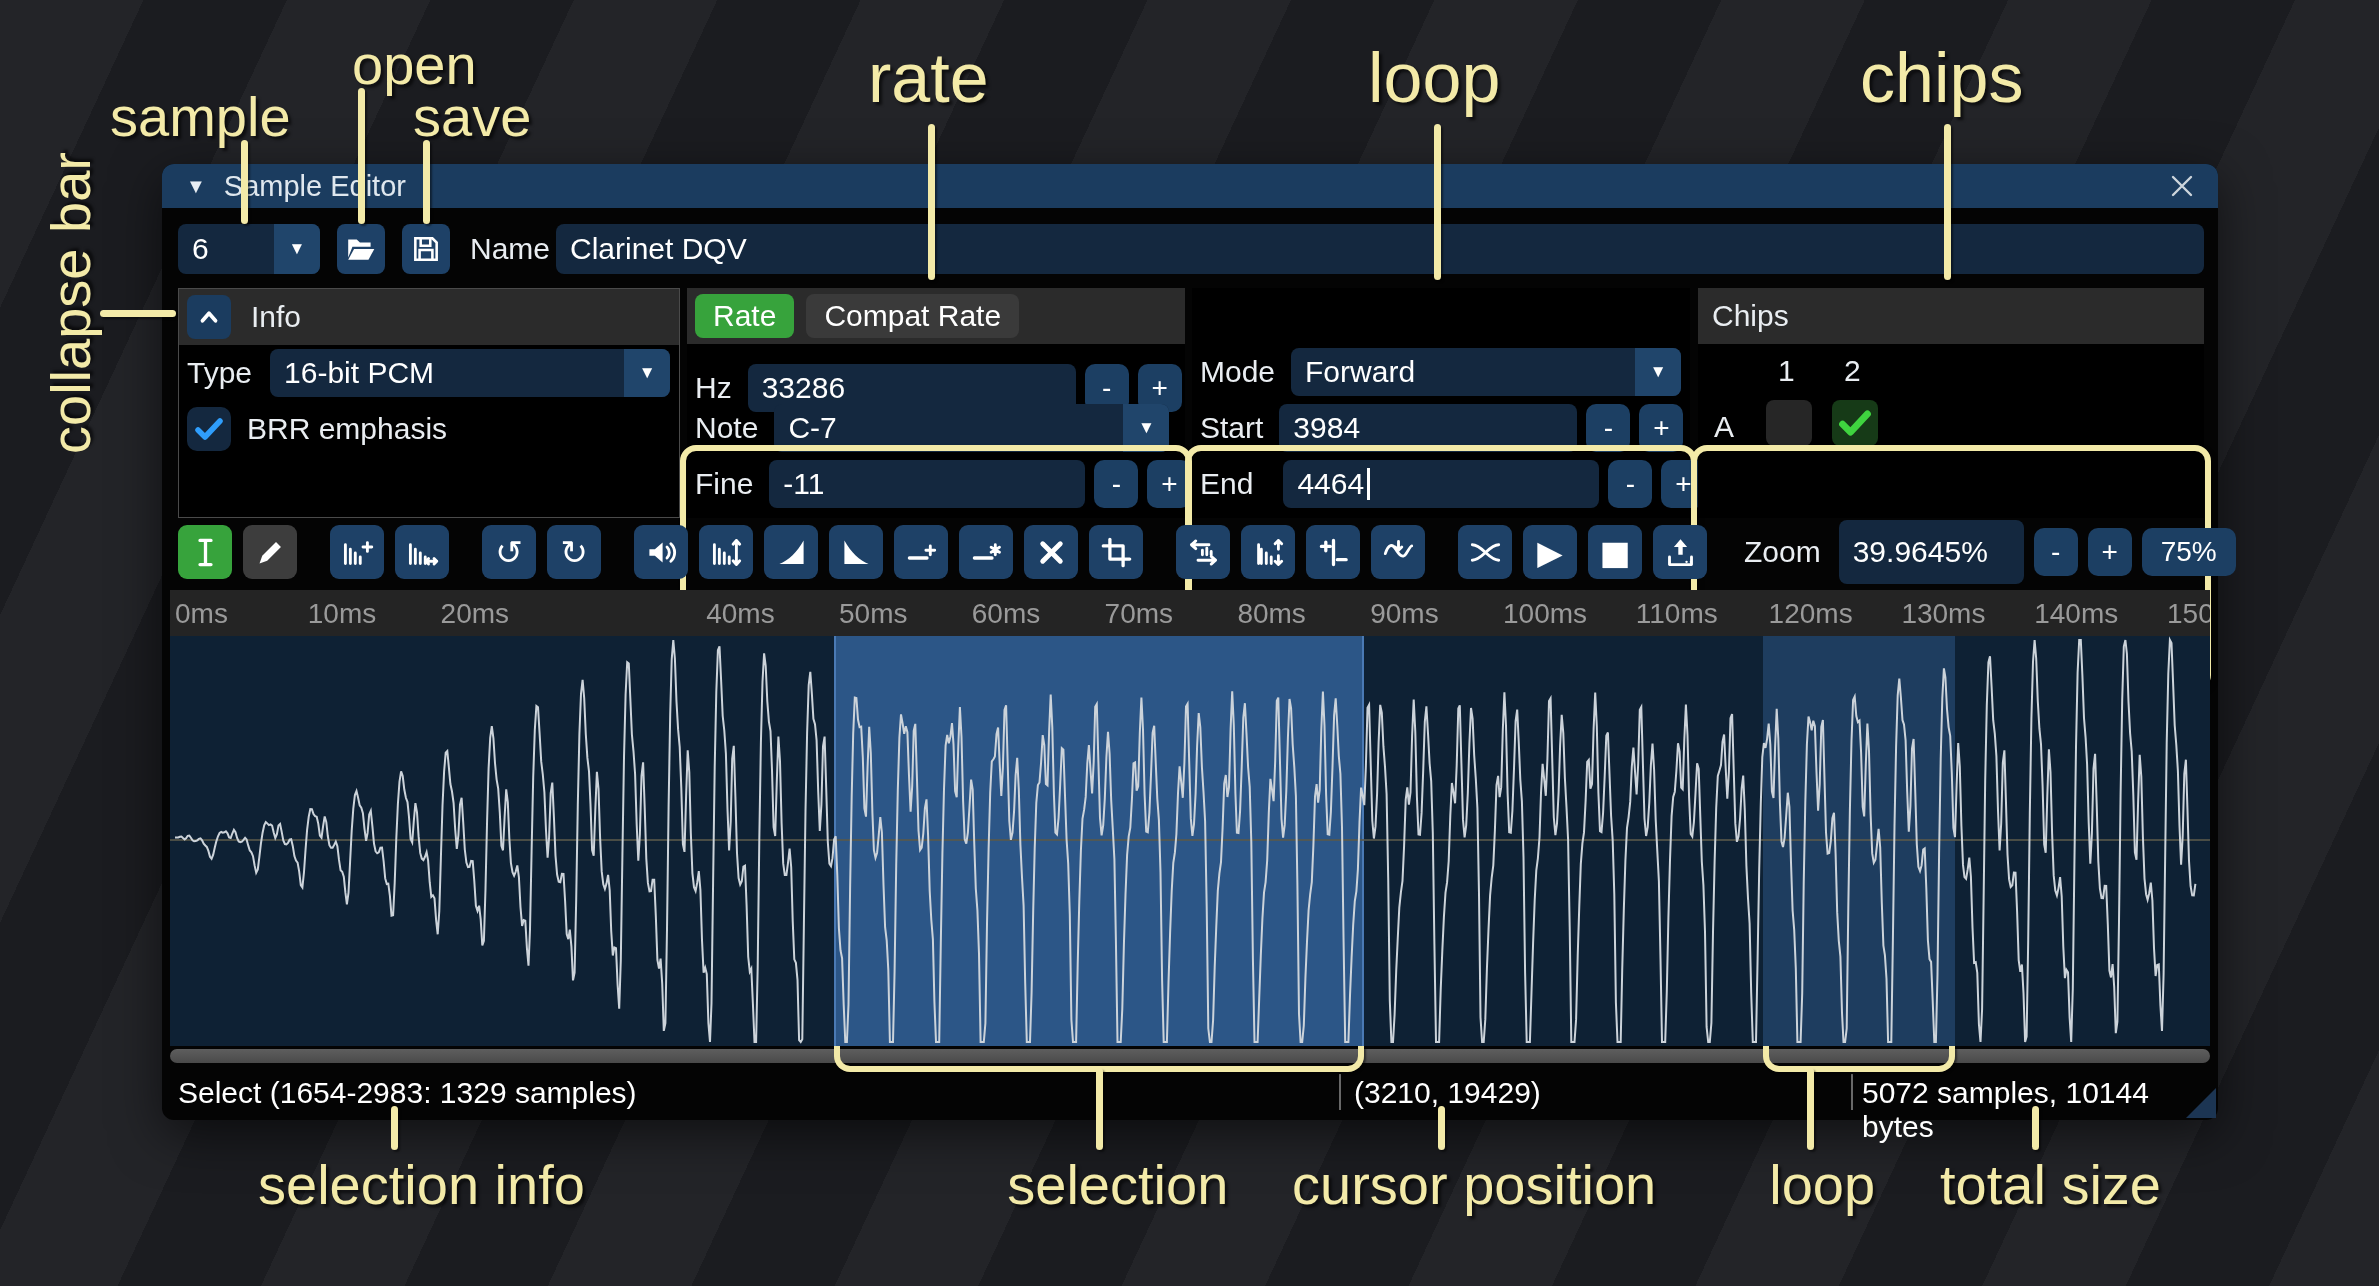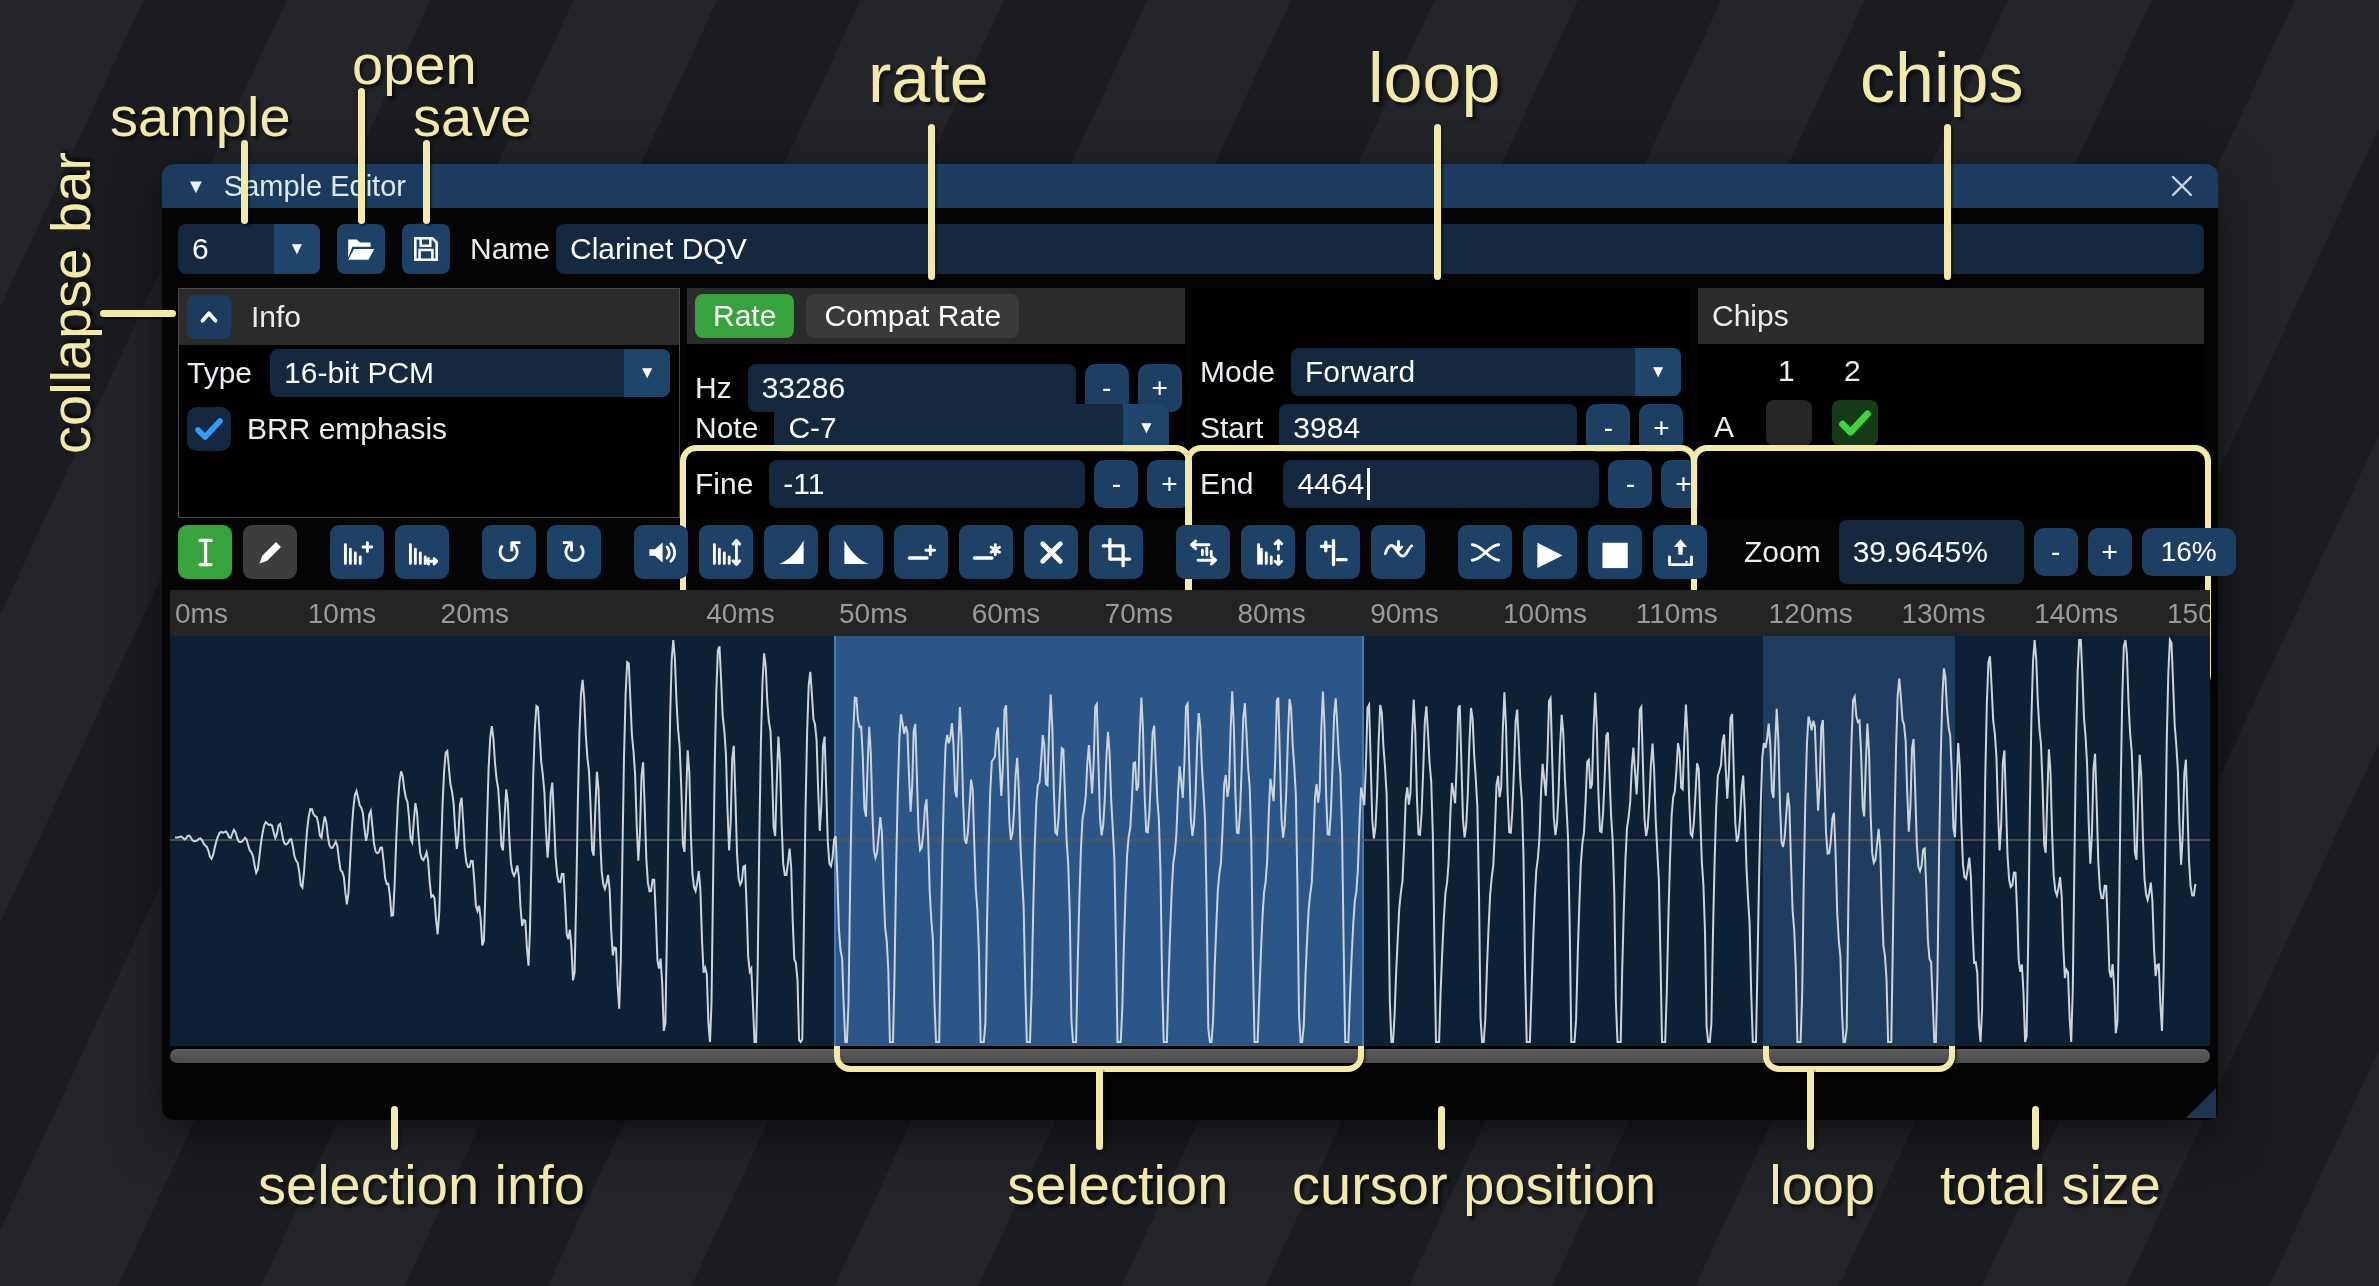--- a/index.html
+++ b/index.html
@@ -349,21 +349,21 @@
     <div class="inp" style="width:185px;height:64px;">
         <span>39.9645%</span>
       </div>
     <div class="mini" style="margin-left:10px;">
         <span>-</span>
       </div>
     <div class="mini" style="margin-left:10px;">
         <span>+</span>
       </div>
     <div class="mini" style="margin-left:10px;width:94px;">
-        <span>16%</span>
+        <span>75%</span>
       </div>
   </div>
 
   <div class="ruler" id="ruler">
       <span style="left: 5px;">0ms</span>
       <span style="left: 137.8px;">10ms</span>
       <span style="left: 270.6px;">20ms</span>
       <span style="left: 403.4px; margin-top: 42px;">30ms</span>
       <span style="left: 536.2px;">40ms</span>
       <span style="left: 669px;">50ms</span>
@@ -385,20 +385,27 @@
     <div class="centerline"></div>
     <svg id="wavesvg" width="2040" height="410" style="position:absolute;left:0;top:0;">
       <path id="wavepath" fill="none" stroke="#ccd3da" stroke-width="2" d="M5.0 201.6L6.6 201.6L8.2 201.5L9.8 200.8L11.4 200.6L13.0 202.1L14.6 203.4L16.1 202.3L17.7 199.8L19.3 199.5L20.9 201.8L22.5 204.3L24.1 205.3L25.7 205.1L27.3 204.3L28.9 202.9L30.5 202.4L32.1 204.4L33.7 207.6L35.3 209.5L36.8 210.9L38.4 214.9L40.0 220.7L41.6 222.8L43.2 218.7L44.8 211.5L46.4 205.1L48.0 200.3L49.6 197.0L51.2 196.0L52.8 196.7L54.4 196.3L55.9 195.4L57.5 197.3L59.1 201.4L60.7 202.0L62.3 197.5L63.9 193.8L65.5 196.2L67.1 201.9L68.7 205.5L70.3 206.2L71.9 205.7L73.5 203.8L75.1 201.8L76.6 203.4L78.2 209.4L79.8 214.5L81.4 216.4L83.0 220.2L84.6 229.4L86.2 236.7L87.8 233.4L89.4 220.6L91.0 207.0L92.6 196.7L94.2 189.4L95.8 186.1L97.3 187.4L98.9 189.1L100.5 188.4L102.1 189.6L103.7 196.4L105.3 202.0L106.9 198.1L108.5 189.4L110.1 187.9L111.7 195.9L113.3 204.5L114.9 208.0L116.4 208.3L118.0 206.9L119.6 203.7L121.2 203.2L122.8 210.2L124.4 220.1L126.0 224.6L127.6 226.6L129.2 235.7L130.8 249.1L132.4 251.5L134.0 236.0L135.6 212.9L137.1 193.9L138.7 180.8L140.3 173.1L141.9 173.2L143.5 178.0L145.1 180.2L146.7 180.7L148.3 187.9L149.9 199.7L151.5 201.7L153.1 190.1L154.7 180.5L156.3 186.1L157.8 200.0L159.4 209.2L161.0 211.8L162.6 211.8L164.2 208.9L165.8 205.6L167.4 210.3L169.0 223.9L170.6 234.3L172.2 235.8L173.8 240.7L175.4 256.7L176.9 268.4L178.5 256.7L180.1 225.7L181.7 194.6L183.3 172.7L184.9 159.0L186.5 155.1L188.1 161.7L189.7 169.4L191.3 171.7L192.9 177.1L194.5 192.8L196.1 204.9L197.6 196.9L199.2 178.5L200.8 174.8L202.4 190.4L204.0 207.6L205.6 215.3L207.2 217.3L208.8 216.3L210.4 211.7L212.0 211.6L213.6 225.0L215.2 242.4L216.8 248.0L218.3 247.7L219.9 259.8L221.5 279.7L223.1 279.3L224.7 246.9L226.3 202.5L227.9 167.7L229.5 145.7L231.1 135.3L232.7 140.0L234.3 153.5L235.9 161.8L237.5 166.1L239.0 181.2L240.6 203.1L242.2 206.5L243.8 185.1L245.4 167.2L247.0 176.3L248.6 200.4L250.2 216.9L251.8 222.6L253.4 224.1L255.0 220.8L256.6 216.2L258.1 224.4L259.7 246.2L261.3 260.8L262.9 259.3L264.5 262.4L266.1 283.8L267.7 298.3L269.3 275.0L270.9 221.4L272.5 169.8L274.1 135.6L275.7 116.6L277.3 115.0L278.8 130.7L280.4 148.0L282.0 155.5L283.6 167.0L285.2 193.5L286.8 212.9L288.4 199.1L290.0 168.6L291.6 161.7L293.2 186.0L294.8 213.5L296.4 226.5L298.0 231.1L299.5 230.9L301.1 224.8L302.7 225.1L304.3 245.0L305.9 269.7L307.5 274.8L309.1 269.7L310.7 283.4L312.3 309.4L313.9 304.8L315.5 252.7L317.1 184.1L318.6 132.4L320.2 101.8L321.8 90.2L323.4 102.0L325.0 127.0L326.6 143.3L328.2 152.6L329.8 176.7L331.4 209.8L333.0 214.3L334.6 181.2L336.2 153.4L337.8 166.1L339.3 201.8L340.9 226.8L342.5 236.2L344.1 239.7L345.7 235.8L347.3 229.4L348.9 241.0L350.5 271.3L352.1 289.9L353.7 284.1L355.3 284.7L356.9 311.9L358.5 329.7L360.0 293.5L361.6 215.2L363.2 141.3L364.8 94.1L366.4 69.9L368.0 71.2L369.6 97.5L371.2 125.4L372.8 138.5L374.4 156.2L376.0 194.5L377.6 221.7L379.1 201.3L380.7 157.1L382.3 146.6L383.9 180.7L385.5 219.6L387.1 238.5L388.7 245.6L390.3 246.1L391.9 237.8L393.5 238.0L395.1 265.0L396.7 298.1L398.3 303.2L399.8 293.6L401.4 310.4L403.0 344.4L404.6 336.6L406.2 263.6L407.8 168.9L409.4 98.3L411.0 57.8L412.6 43.9L414.2 62.1L415.8 98.2L417.4 121.9L419.0 135.4L420.5 168.8L422.1 214.0L423.7 219.7L425.3 174.0L426.9 135.8L428.5 152.9L430.1 201.5L431.7 235.4L433.3 248.3L434.9 253.0L436.5 247.6L438.1 238.9L439.7 254.2L441.2 294.8L442.8 319.5L444.4 311.4L446.0 312.1L447.6 348.7L449.2 372.7L450.8 324.5L452.4 219.9L454.0 121.4L455.6 58.5L457.2 26.2L458.8 27.5L460.3 62.0L461.9 98.5L463.5 115.3L465.1 138.3L466.7 188.7L468.3 224.8L469.9 197.9L471.5 139.8L473.1 126.3L474.7 171.3L476.3 222.6L477.9 246.9L479.5 255.4L481.0 255.2L482.6 243.7L484.2 243.7L485.8 279.6L487.4 324.0L489.0 332.6L490.6 322.6L492.2 347.6L493.8 394.9L495.4 387.1L497.0 293.6L498.6 170.8L500.2 78.2L501.7 23.6L503.3 4.0L504.9 22.6L506.5 65.8L508.1 93.4L509.7 111.0L511.3 151.9L512.9 208.2L514.5 215.9L516.1 160.3L517.7 114.3L519.3 136.4L520.8 196.3L522.4 237.1L524.0 251.2L525.6 255.0L527.2 246.7L528.8 235.2L530.4 253.8L532.0 304.1L533.6 336.8L535.2 331.7L536.8 338.1L538.4 387.1L540.0 406.0L541.5 367.1L543.1 246.4L544.7 131.4L546.3 56.0L547.9 14.3L549.5 10.4L551.1 44.0L552.7 80.0L554.3 94.5L555.9 117.6L557.5 173.4L559.1 214.4L560.7 185.6L562.2 122.8L563.8 109.8L565.4 160.8L567.0 217.0L568.6 242.0L570.2 248.6L571.8 245.3L573.4 230.5L575.0 229.6L576.6 269.5L578.2 320.8L579.8 335.7L581.3 332.7L582.9 367.7L584.5 406.0L586.1 406.0L587.7 330.7L589.3 204.2L590.9 106.7L592.5 45.8L594.1 17.4L595.7 29.8L597.3 65.3L598.9 85.6L600.5 95.2L602.0 134.0L603.6 191.1L605.2 200.0L606.8 145.1L608.4 100.6L610.0 125.3L611.6 187.1L613.2 227.4L614.8 238.9L616.4 238.9L618.0 226.9L619.6 212.7L621.2 231.2L622.7 284.6L624.3 323.3L625.9 326.8L627.5 343.9L629.1 404.2L630.7 406.0L632.3 403.2L633.9 288.2L635.5 175.1L637.1 97.2L638.7 49.2L640.3 35.8L641.9 58.1L643.4 82.9L645.0 88.1L646.6 104.4L648.2 155.5L649.8 194.9L651.4 168.6L653.0 110.4L654.6 100.6L656.2 151.7L657.8 205.9L659.4 227.7L661.0 230.1L662.5 222.2L664.1 203.6L665.7 200.3L667.3 239.1L668.9 292.2L670.5 314.3L672.1 322.4L673.7 368.9L675.3 406.0L676.9 406.0L678.5 368.4L680.1 252.8L681.7 160.0L683.2 97.4L684.8 61.6L686.4 62.0L688.0 83.5L689.6 91.1L691.2 90.6L692.8 121.0L694.4 172.3L696.0 180.6L697.6 130.4L699.2 90.9L700.8 117.0L702.4 176.9L703.9 214.2L705.5 221.8L707.1 216.7L708.7 199.5L710.3 181.2L711.9 196.5L713.5 248.7L715.1 291.2L716.7 304.3L718.3 333.9L719.9 406.0L721.5 406.0L723.0 406.0L724.6 334.4L726.2 230.0L727.8 154.0L729.4 101.6L731.0 78.4L732.6 87.3L734.2 97.8L735.8 90.3L737.4 96.2L739.0 139.8L740.6 175.7L742.2 150.0L743.7 94.8L745.3 87.9L746.9 140.6L748.5 194.5L750.1 214.0L751.7 211.6L753.3 197.5L754.9 172.1L756.5 163.4L758.1 199.7L759.7 255.0L761.3 283.8L762.9 303.4L764.4 365.6L766.0 406.0L767.6 406.0L769.2 406.0L770.8 307.6L772.4 218.0L774.0 152.9L775.6 109.7L777.2 99.0L778.8 107.3L780.4 100.7L782.0 87.1L783.5 108.4L785.1 155.1L786.7 161.2L788.3 109.7L789.9 71.1L791.5 101.0L793.1 165.0L794.7 203.2L796.3 207.7L797.9 196.3L799.5 170.7L801.1 143.6L802.7 153.6L804.2 205.9L805.8 252.8L807.4 274.1L809.0 317.8L810.6 406.0L812.2 406.0L813.8 406.0L815.4 387.3L817.0 288.2L818.6 213.2L820.2 156.7L821.8 125.4L823.4 123.3L824.9 120.5L826.5 98.2L828.1 91.6L829.7 127.9L831.3 159.9L832.9 130.9L834.5 73.9L836.1 69.4L837.7 127.3L839.3 185.0L840.9 203.8L842.5 196.7L844.1 174.6L845.6 139.4L847.2 121.9L848.8 153.5L850.4 208.6L852.0 241.2L853.6 269.6L855.2 347.3L856.8 406.0L858.4 406.0L860.0 406.0L861.6 356.4L863.2 274.7L864.7 212.6L866.3 166.8L867.9 149.0L869.5 146.4L871.1 126.4L872.7 99.1L874.3 109.1L875.9 148.0L877.5 149.4L879.1 96.1L880.7 58.5L882.3 91.3L883.9 157.9L885.4 196.5L887.0 198.4L888.6 181.6L890.2 148.2L891.8 112.3L893.4 113.8L895.0 159.5L896.6 203.7L898.2 227.6L899.8 278.8L901.4 383.7L903.0 406.0L904.6 406.0L906.1 406.0L907.7 328.5L909.3 265.2L910.9 214.5L912.5 182.5L914.1 173.9L915.7 160.9L917.3 127.3L918.9 109.1L920.5 134.0L922.1 157.5L923.7 126.0L925.2 70.8L926.8 68.0L928.4 125.6L930.0 182.0L931.6 199.4L933.2 189.5L934.8 162.6L936.4 121.3L938.0 95.9L939.6 117.8L941.2 164.3L942.8 193.3L944.4 223.2L945.9 304.4L947.5 406.0L949.1 406.0L950.7 406.0L952.3 372.7L953.9 308.7L955.5 258.7L957.1 219.0L958.7 200.4L960.3 191.7L961.9 163.7L963.5 127.4L965.1 126.5L966.6 154.7L968.2 150.2L969.8 97.2L971.4 61.6L973.0 93.8L974.6 158.3L976.2 195.5L977.8 196.2L979.4 176.6L981.0 138.8L982.6 96.9L984.2 89.8L985.7 125.7L987.3 162.7L988.9 184.1L990.5 236.3L992.1 344.3L993.7 406.0L995.3 406.0L996.9 406.0L998.5 346.6L1000.1 297.0L1001.7 255.2L1003.3 226.8L1004.9 216.4L1006.4 198.0L1008.0 157.2L1009.6 130.3L1011.2 145.8L1012.8 161.8L1014.4 126.5L1016.0 70.5L1017.6 67.8L1019.2 125.6L1020.8 182.4L1022.4 199.8L1024.0 188.2L1025.6 157.5L1027.1 110.2L1028.7 77.1L1030.3 91.0L1031.9 130.7L1033.5 155.7L1035.1 185.1L1036.7 270.5L1038.3 392.5L1039.9 406.0L1041.5 406.0L1043.1 384.3L1044.7 331.3L1046.3 289.8L1047.8 254.9L1049.4 237.4L1051.0 226.1L1052.6 192.0L1054.2 147.6L1055.8 139.0L1057.4 161.0L1059.0 151.1L1060.6 93.3L1062.2 55.4L1063.8 89.2L1065.4 157.1L1066.9 196.7L1068.5 197.1L1070.1 174.6L1071.7 131.1L1073.3 81.5L1074.9 67.2L1076.5 97.9L1078.1 131.3L1079.7 150.9L1081.3 205.7L1082.9 322.5L1084.5 406.0L1086.1 406.0L1087.6 406.0L1089.2 362.6L1090.8 319.8L1092.4 282.8L1094.0 256.7L1095.6 246.1L1097.2 224.3L1098.8 176.9L1100.4 142.9L1102.0 153.3L1103.6 165.2L1105.2 124.9L1106.8 64.7L1108.3 61.6L1109.9 122.7L1111.5 183.0L1113.1 201.6L1114.7 188.9L1116.3 154.7L1117.9 102.0L1119.5 63.0L1121.1 72.3L1122.7 108.7L1124.3 131.1L1125.9 160.1L1127.4 249.0L1129.0 378.0L1130.6 406.0L1132.2 406.0L1133.8 389.5L1135.4 342.4L1137.0 305.8L1138.6 274.2L1140.2 258.0L1141.8 246.1L1143.4 209.2L1145.0 160.7L1146.6 148.1L1148.1 166.6L1149.7 153.8L1151.3 94.0L1152.9 55.5L1154.5 89.7L1156.1 158.3L1157.7 198.3L1159.3 198.7L1160.9 175.6L1162.5 130.8L1164.1 79.3L1165.7 62.3L1167.3 89.7L1168.8 120.0L1170.4 137.7L1172.0 191.2L1173.6 306.5L1175.2 406.0L1176.8 406.0L1178.4 406.0L1180.0 359.6L1181.6 321.8L1183.2 288.7L1184.8 265.0L1186.4 255.1L1187.9 233.3L1189.5 186.2L1191.1 151.6L1192.7 159.6L1194.3 169.2L1195.9 129.6L1197.5 71.7L1199.1 68.8L1200.7 127.2L1202.3 184.8L1203.9 202.5L1205.5 190.4L1207.1 157.5L1208.6 106.8L1210.2 68.9L1211.8 76.7L1213.4 110.2L1215.0 130.8L1216.6 158.0L1218.2 242.3L1219.8 364.5L1221.4 406.0L1223.0 406.0L1224.6 378.6L1226.2 335.1L1227.8 301.3L1229.3 271.6L1230.9 256.4L1232.5 244.8L1234.1 209.7L1235.7 163.6L1237.3 151.4L1238.9 168.7L1240.5 156.5L1242.1 100.0L1243.7 63.5L1245.3 95.7L1246.9 160.6L1248.5 198.4L1250.0 198.8L1251.6 176.9L1253.2 134.5L1254.8 85.9L1256.4 70.4L1258.0 97.3L1259.6 127.3L1261.2 145.1L1262.8 196.9L1264.4 307.9L1266.0 406.0L1267.6 406.0L1269.1 406.0L1270.7 353.9L1272.3 315.1L1273.9 281.1L1275.5 256.6L1277.1 246.2L1278.7 225.0L1280.3 179.7L1281.9 147.0L1283.5 156.4L1285.1 167.3L1286.7 129.3L1288.3 72.4L1289.8 69.4L1291.4 127.0L1293.0 183.9L1294.6 201.3L1296.2 189.3L1297.8 157.2L1299.4 107.9L1301.0 72.0L1302.6 82.7L1304.2 119.5L1305.8 142.8L1307.4 172.0L1309.0 257.9L1310.5 381.3L1312.1 406.0L1313.7 406.0L1315.3 383.4L1316.9 333.3L1318.5 293.6L1320.1 259.3L1321.7 241.5L1323.3 229.3L1324.9 194.3L1326.5 149.1L1328.1 139.8L1329.6 161.2L1331.2 151.4L1332.8 94.0L1334.4 56.4L1336.0 89.9L1337.6 157.2L1339.2 196.3L1340.8 196.7L1342.4 174.7L1344.0 132.5L1345.6 85.1L1347.2 73.6L1348.8 107.2L1350.3 143.5L1351.9 165.4L1353.5 221.1L1355.1 336.8L1356.7 406.0L1358.3 406.0L1359.9 406.0L1361.5 356.5L1363.1 307.0L1364.7 264.3L1366.3 234.3L1367.9 222.1L1369.5 201.3L1371.0 157.1L1372.6 127.8L1374.2 143.3L1375.8 159.8L1377.4 123.2L1379.0 65.0L1380.6 62.3L1382.2 122.4L1383.8 181.3L1385.4 199.2L1387.0 187.5L1388.6 156.8L1390.1 109.9L1391.7 78.8L1393.3 97.1L1394.9 142.2L1396.5 171.3L1398.1 203.7L1399.7 291.3L1401.3 406.0L1402.9 406.0L1404.5 406.0L1406.1 383.4L1407.7 320.0L1409.3 269.6L1410.8 228.1L1412.4 207.4L1414.0 196.4L1415.6 165.1L1417.2 125.8L1418.8 123.8L1420.4 152.6L1422.0 148.1L1423.6 93.4L1425.2 56.6L1426.8 90.1L1428.4 156.7L1430.0 195.2L1431.5 196.1L1433.1 176.8L1434.7 139.8L1436.3 99.7L1437.9 96.5L1439.5 138.0L1441.1 180.0L1442.7 204.6L1444.3 258.4L1445.9 366.6L1447.5 406.0L1449.1 406.0L1450.7 406.0L1452.2 334.5L1453.8 274.4L1455.4 224.7L1457.0 191.9L1458.6 181.1L1460.2 165.9L1461.8 130.9L1463.4 111.6L1465.0 135.3L1466.6 158.4L1468.2 127.7L1469.8 73.7L1471.3 71.0L1472.9 127.5L1474.5 182.8L1476.1 200.0L1477.7 191.1L1479.3 166.5L1480.9 128.8L1482.5 107.6L1484.1 133.7L1485.7 183.6L1487.3 215.1L1488.9 245.2L1490.5 323.1L1492.0 406.0L1493.6 406.0L1495.2 406.0L1496.8 355.5L1498.4 281.7L1500.0 224.1L1501.6 180.1L1503.2 160.9L1504.8 155.7L1506.4 134.5L1508.0 107.2L1509.6 115.6L1511.2 151.7L1512.7 153.3L1514.3 103.7L1515.9 68.6L1517.5 99.3L1519.1 161.6L1520.7 198.0L1522.3 200.5L1523.9 186.2L1525.5 157.4L1527.1 127.2L1528.7 133.0L1530.3 180.5L1531.8 225.5L1533.4 249.0L1535.0 295.8L1536.6 390.9L1538.2 406.0L1539.8 406.0L1541.4 386.9L1543.0 296.5L1544.6 226.6L1546.2 172.0L1547.8 139.9L1549.4 134.7L1551.0 129.1L1552.5 105.9L1554.1 98.5L1555.7 132.3L1557.3 162.7L1558.9 135.8L1560.5 82.3L1562.1 78.0L1563.7 132.8L1565.3 187.4L1566.9 205.8L1568.5 200.5L1570.1 182.0L1571.7 152.2L1573.2 139.6L1574.8 174.0L1576.4 229.9L1578.0 262.2L1579.6 287.5L1581.2 357.0L1582.8 406.0L1584.4 406.0L1586.0 406.0L1587.6 322.4L1589.2 233.6L1590.8 167.2L1592.3 121.1L1593.9 107.0L1595.5 111.9L1597.1 102.8L1598.7 87.6L1600.3 108.3L1601.9 155.3L1603.5 162.0L1605.1 111.1L1606.7 72.7L1608.3 102.7L1609.9 166.8L1611.5 205.5L1613.0 211.1L1614.6 202.0L1616.2 179.7L1617.8 156.7L1619.4 170.8L1621.0 226.3L1622.6 274.3L1624.2 293.8L1625.8 332.4L1627.4 406.0L1629.0 406.0L1630.6 406.0L1632.2 357.4L1633.7 248.2L1635.3 166.8L1636.9 108.5L1638.5 80.5L1640.1 86.2L1641.7 94.4L1643.3 84.7L1644.9 90.2L1646.5 136.3L1648.1 174.7L1649.7 148.4L1651.3 90.9L1652.9 84.0L1654.4 139.4L1656.0 196.3L1657.6 217.7L1659.2 217.1L1660.8 205.1L1662.4 182.3L1664.0 176.9L1665.6 217.8L1667.2 276.4L1668.8 304.8L1670.4 320.3L1672.0 376.7L1673.5 406.0L1675.1 406.0L1676.7 392.5L1678.3 272.1L1679.9 173.6L1681.5 105.0L1683.1 63.9L1684.7 60.6L1686.3 80.1L1687.9 86.1L1689.5 84.6L1691.1 116.6L1692.7 170.9L1694.2 180.4L1695.8 128.5L1697.4 87.5L1699.0 115.0L1700.6 177.9L1702.2 217.4L1703.8 226.8L1705.4 223.8L1707.0 208.8L1708.6 192.9L1710.2 211.3L1711.8 266.7L1713.4 309.6L1714.9 319.1L1716.5 342.8L1718.1 406.0L1719.7 406.0L1721.3 406.0L1722.9 303.6L1724.5 190.2L1726.1 110.4L1727.7 59.3L1729.3 42.6L1730.9 61.7L1732.5 84.2L1734.0 88.4L1735.6 104.4L1737.2 155.8L1738.8 195.6L1740.4 170.1L1742.0 112.6L1743.6 103.0L1745.2 154.0L1746.8 208.2L1748.4 230.9L1750.0 235.0L1751.6 229.4L1753.2 213.5L1754.7 212.4L1756.3 252.0L1757.9 304.3L1759.5 323.2L1761.1 325.9L1762.7 364.7L1764.3 406.0L1765.9 406.0L1767.5 338.4L1769.1 217.7L1770.7 123.1L1772.3 62.4L1773.9 32.3L1775.4 41.3L1777.0 73.0L1778.6 91.1L1780.2 99.9L1781.8 137.0L1783.4 192.0L1785.0 201.1L1786.6 149.3L1788.2 107.0L1789.8 130.7L1791.4 189.8L1793.0 228.9L1794.5 241.1L1796.1 242.9L1797.7 233.4L1799.3 221.6L1800.9 240.5L1802.5 291.5L1804.1 326.8L1805.7 326.2L1807.3 336.9L1808.9 388.0L1810.5 406.0L1812.1 373.0L1813.7 256.5L1815.2 144.2L1816.8 69.2L1818.4 26.5L1820.0 20.3L1821.6 50.7L1823.2 84.2L1824.8 97.7L1826.4 120.1L1828.0 174.5L1829.6 214.5L1831.2 187.2L1832.8 126.9L1834.4 114.4L1835.9 163.8L1837.5 218.5L1839.1 243.4L1840.7 251.0L1842.3 249.4L1843.9 236.5L1845.5 236.7L1847.1 275.5L1848.7 324.1L1850.3 335.8L1851.9 328.5L1853.5 357.0L1855.1 406.0L1856.6 400.5L1858.2 304.6L1859.8 178.3L1861.4 82.9L1863.0 26.0L1864.6 4.0L1866.2 22.5L1867.8 65.3L1869.4 92.7L1871.0 108.1L1872.6 150.3L1874.2 208.5L1875.7 216.7L1877.3 160.1L1878.9 113.2L1880.5 136.0L1882.1 197.4L1883.7 239.4L1885.3 254.6L1886.9 259.4L1888.5 252.1L1890.1 241.1L1891.7 260.3L1893.3 310.8L1894.9 342.1L1896.4 333.8L1898.0 336.3L1899.6 381.3L1901.2 406.0L1902.8 352.7L1904.4 228.0L1906.0 111.2L1907.6 36.7L1909.2 4.0L1910.8 4.0L1912.4 39.7L1914.0 82.0L1915.6 101.6L1917.1 128.5L1918.7 186.5L1920.3 227.6L1921.9 197.4L1923.5 132.5L1925.1 117.8L1926.7 168.3L1928.3 225.3L1929.9 252.3L1931.5 262.0L1933.1 262.1L1934.7 249.9L1936.2 250.0L1937.8 288.2L1939.4 334.5L1941.0 341.4L1942.6 328.0L1944.2 351.0L1945.8 397.1L1947.4 385.6L1949.0 286.0L1950.6 158.1L1952.2 63.9L1953.8 10.6L1955.4 4.0L1956.9 17.8L1958.5 65.8L1960.1 97.3L1961.7 115.3L1963.3 158.6L1964.9 216.5L1966.5 223.7L1968.1 166.2L1969.7 118.7L1971.3 140.5L1972.9 200.9L1974.5 242.6L1976.1 258.2L1977.6 263.7L1979.2 257.2L1980.8 246.6L1982.4 264.5L1984.0 312.0L1985.6 340.0L1987.2 329.1L1988.8 328.5L1990.4 369.2L1992.0 395.0L1993.6 338.2L1995.2 218.4L1996.7 107.3L1998.3 37.8L1999.9 4.0L2001.5 7.1L2003.1 47.3L2004.7 89.3L2006.3 109.0L2007.9 135.0L2009.5 190.0L2011.1 228.6L2012.7 199.6L2014.3 137.8L2015.9 123.7L2017.4 171.1L2019.0 224.8L2020.6 250.2L2022.2 259.3L2023.8 259.4L2025.4 247.8"></path>
     </svg>
   </div>
 
   <div class="scrolltrack">
     <div class="scrollbar"></div>
   </div>
 
+  <div class="status">
+    <span style="position:absolute;left:16px;top:10px;">Select (1654-2983: 1329 samples)</span>
+    <span class="sep" style="left:1177px;"></span>
+    <span style="position:absolute;left:1192px;top:10px;">(3210, 19429)</span>
+    <span class="sep" style="left:1689px;"></span>
+    <span style="position:absolute;left:1700px;top:10px;">5072 samples, 10144 bytes</span>
+  </div>
   <div class="grip"></div>
 </div>
 
 <div class="ann small" style="left:110px;top:84px;">sample</div>
 <div class="cline v" style="left:241px;top:140px;height:84px;"></div>
 
 <div class="ann small" style="left:352px;top:32px;">open</div>
 <div class="cline v" style="left:358px;top:88px;height:136px;"></div>
 
 <div class="ann small" style="left:413px;top:84px;">save</div>

